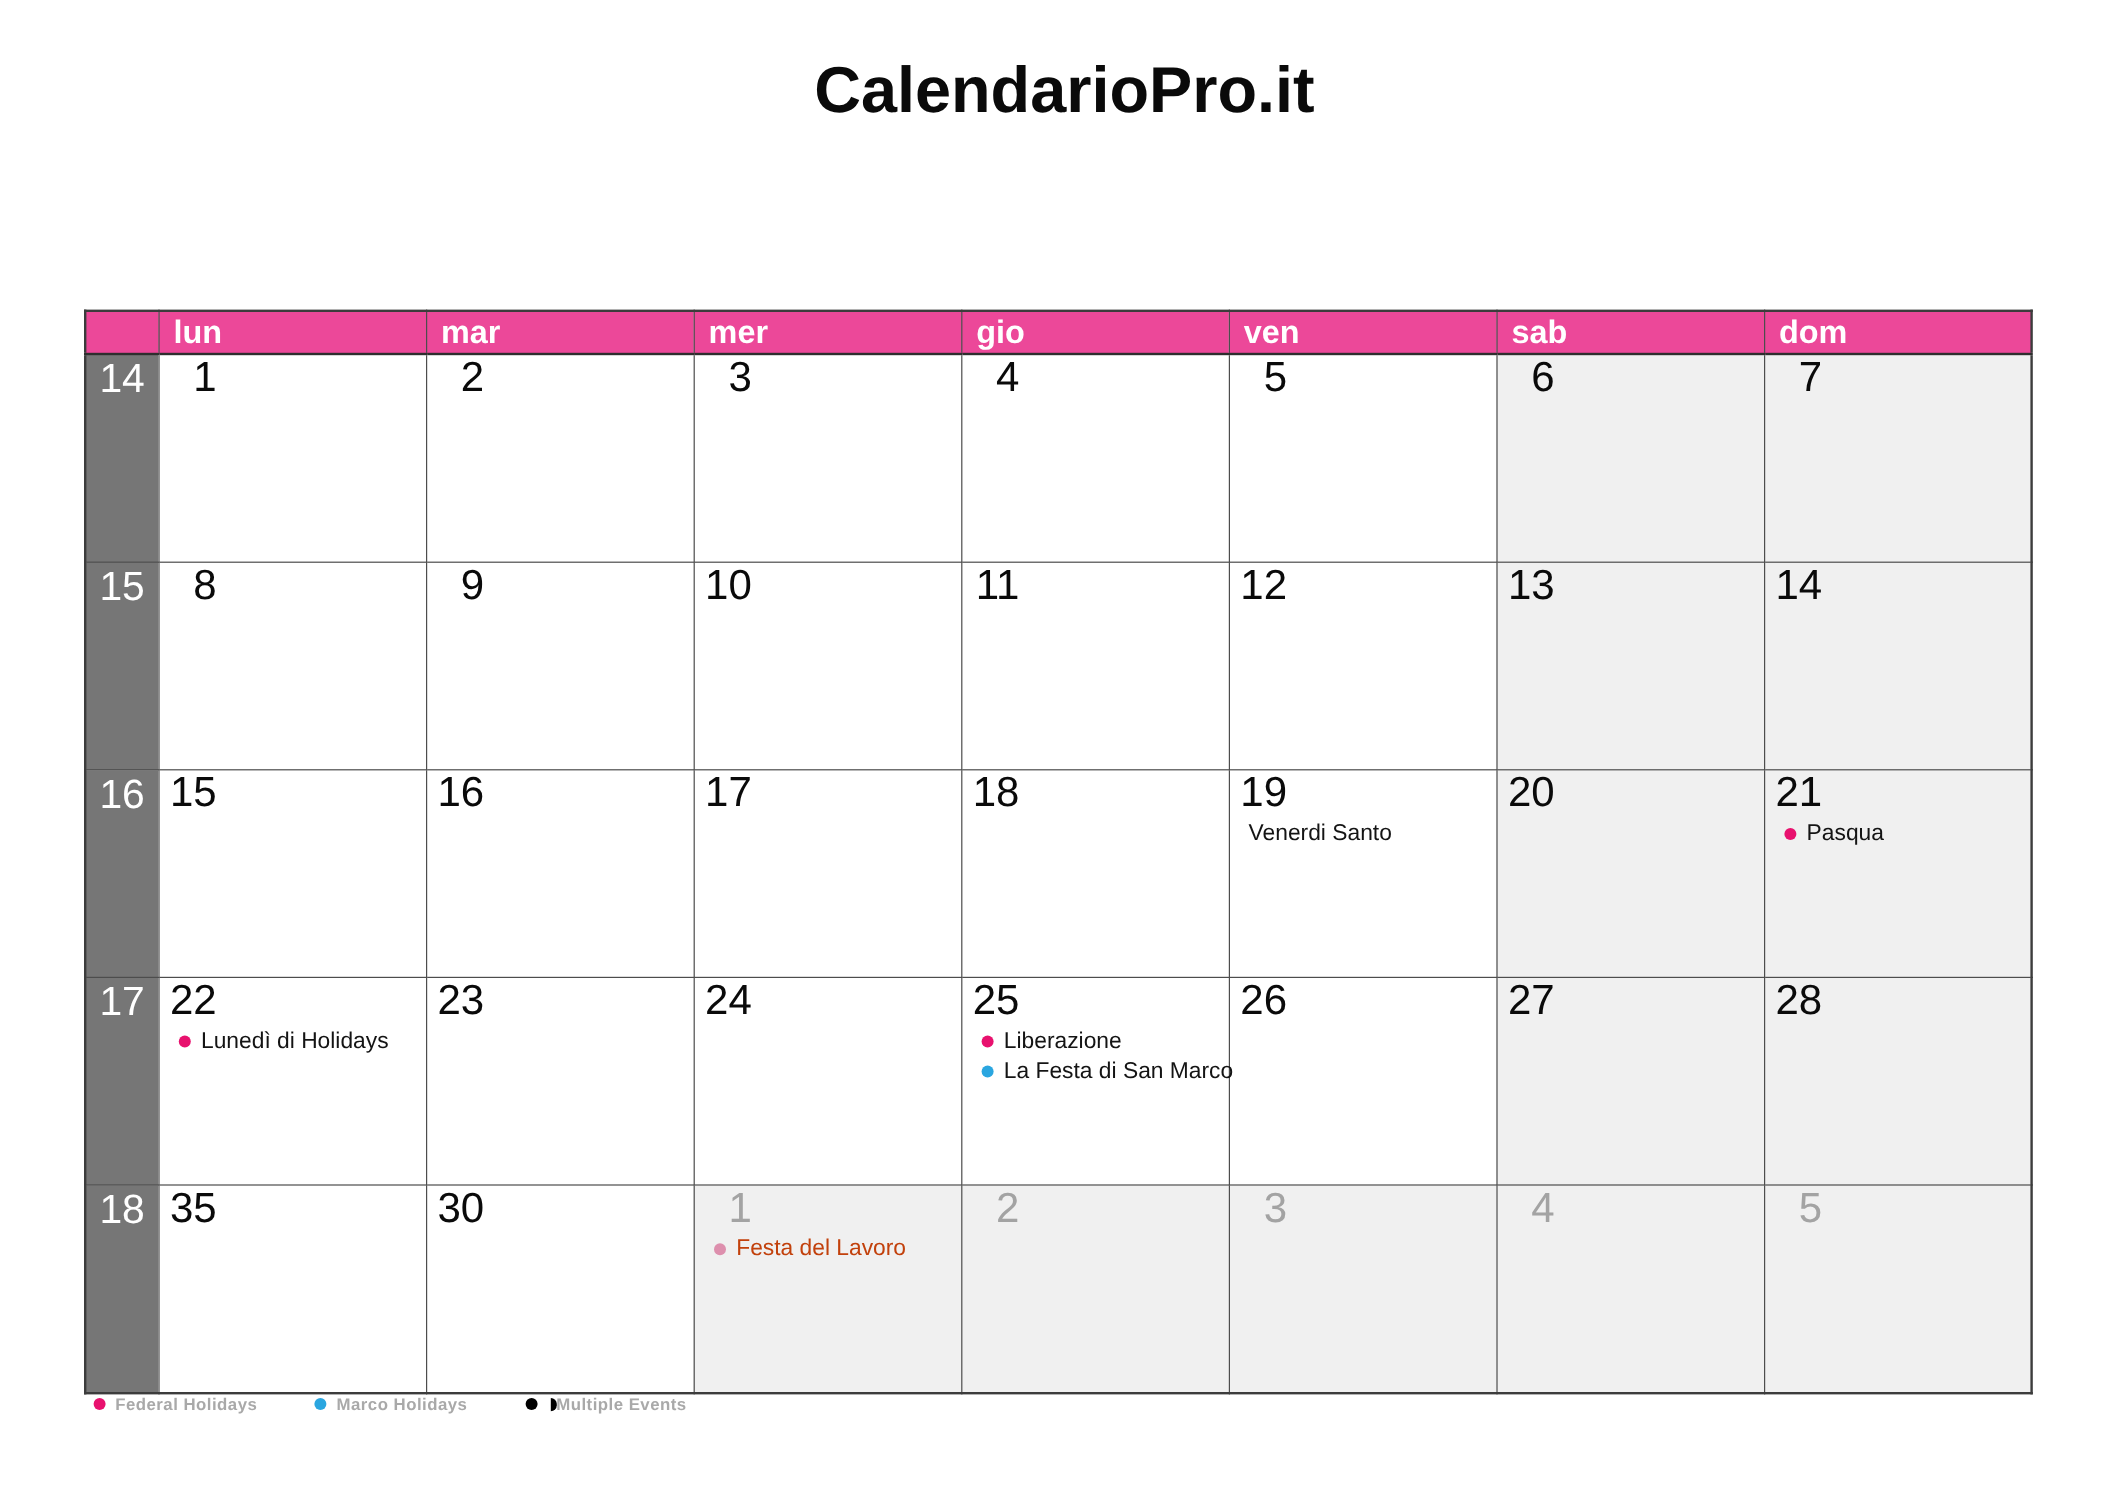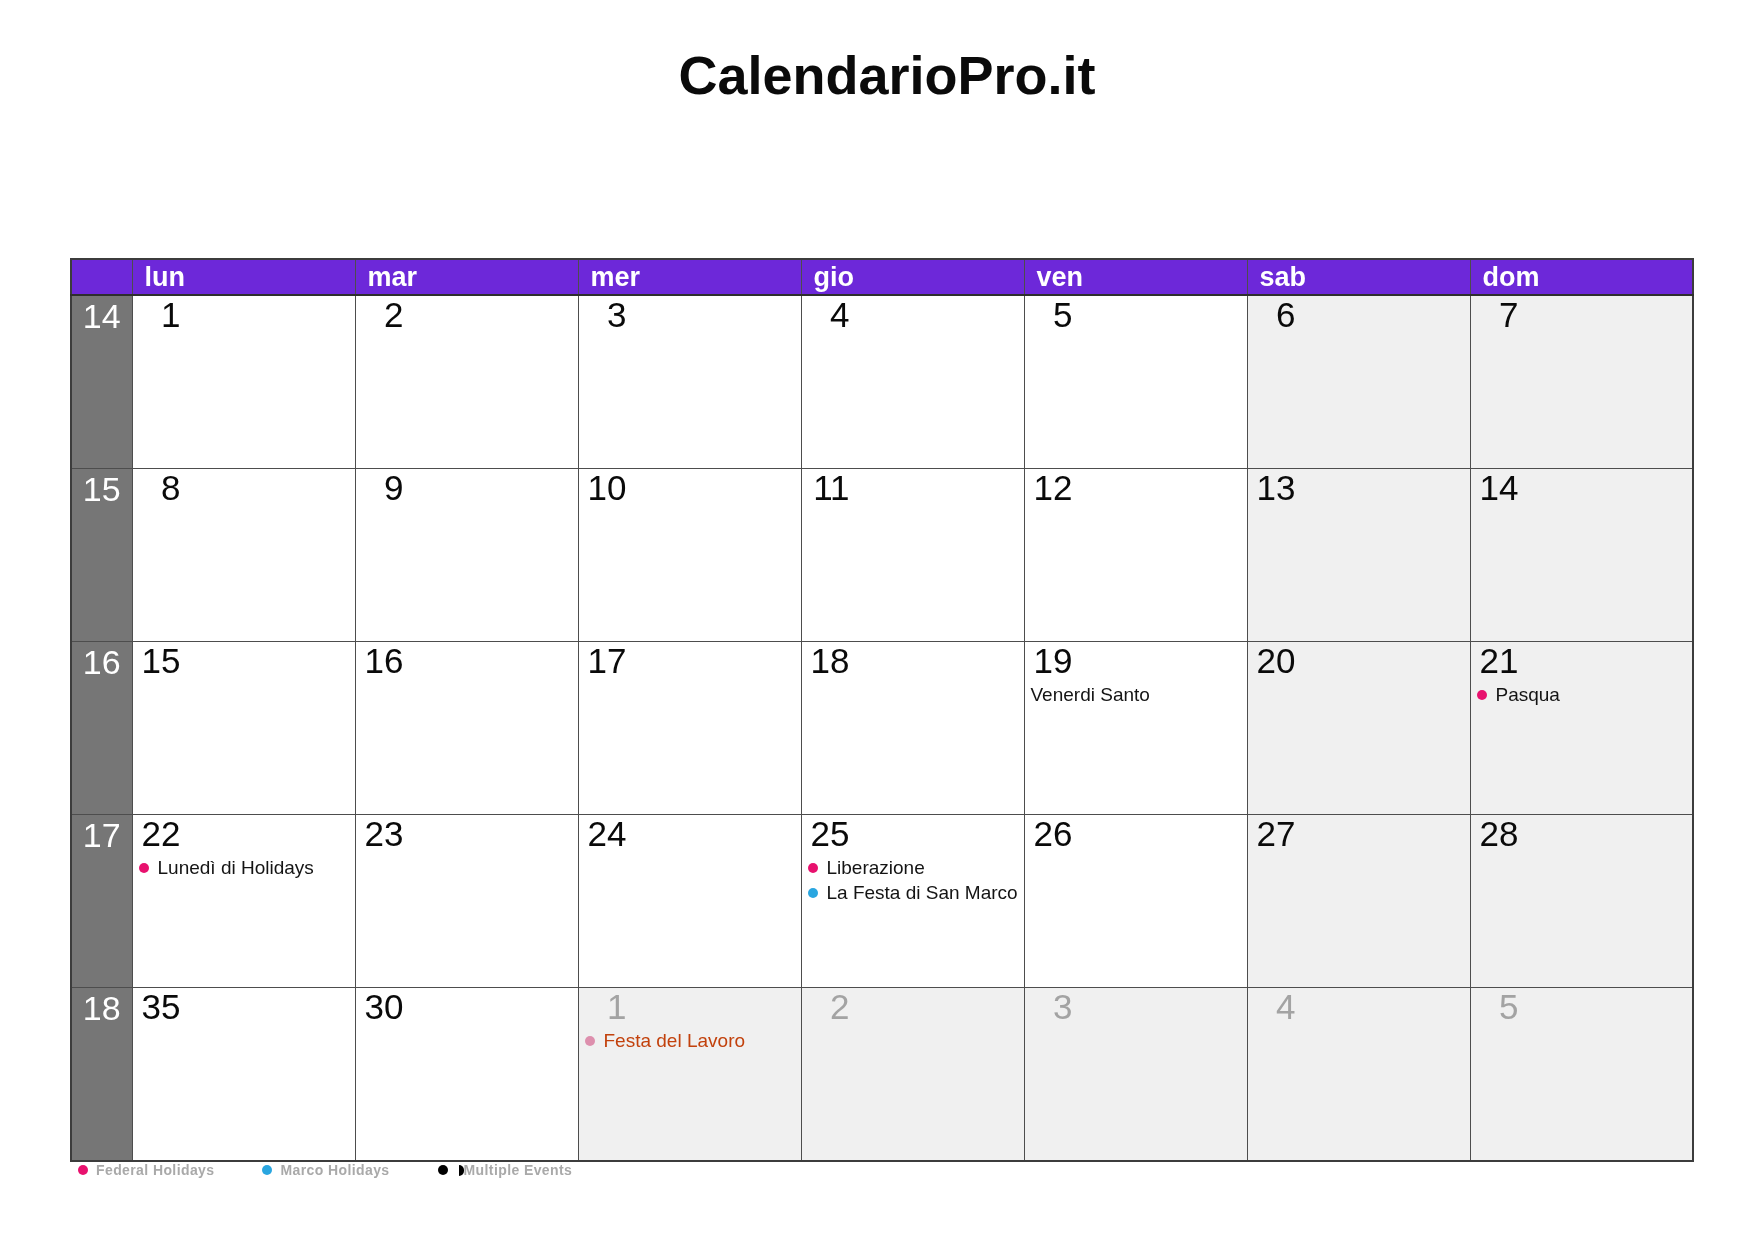--- a/index.html
+++ b/index.html
@@ -10,38 +10,38 @@
   
   .page-header{position:absolute;top:44px;left:0;width:1754px;text-align:center;}
   .page-title{margin:0;font-size:54px;line-height:62px;font-weight:bold;color:#0a0a0a;letter-spacing:0;padding-left:20px;}
   .page-subtitle{margin:4px 0 0 0;font-size:26px;line-height:34px;color:#111;}
   
   .cal-wrap{position:absolute;top:258px;left:70px;}
   table.cal{border-collapse:collapse;table-layout:fixed;width:1623px;border:2px solid #3c3c3c;}
   table.cal col.wk{width:61px;}
   table.cal col.dy{width:223px;}
   table.cal th{
-    background:#6d28d9;color:#ffffff;font-size:27px;font-weight:bold;
+    background:#ec4899;color:#ffffff;font-size:27px;font-weight:bold;
     text-align:left;padding:0 0 0 12px;height:34px;vertical-align:middle;
     border:1px solid #4d4d4d;border-bottom:2px solid #2e2e2e;
   }
   table.cal td{border:1px solid #4d4d4d;vertical-align:top;padding:0;}
   table.cal tbody td{height:172px;}
   td.wknum{
     background:#767676;color:#ffffff;text-align:center;
     font-size:34px;line-height:40px;padding-top:4px;
     border-right:2px solid #2e2e2e;
   }
   th.corner{border-right:2px solid #2e2e2e;}
   td.day{background:#ffffff;padding-top:4px;}
   td.day.we{background:#f0f0f0;}
   td.day.om{background:#f0f0f0;}
   .num{display:inline-block;min-width:48px;text-align:right;font-size:35px;line-height:38px;color:#0a0a0a;}
   td.om .num{color:#a3a3a3;}
-  .events{margin-top:2px;}
+  .events{margin-top:2px;padding-left:10px;}
   .event{display:flex;align-items:center;min-height:25px;padding-left:6px;}
   .elabel{font-size:19px;color:#141414;white-space:nowrap;}
   .event .dot{margin-right:9px;}
   td.om .elabel{color:#c2410c;}
   
   .dot{display:inline-block;width:10px;height:10px;border-radius:50%;flex:0 0 auto;}
   .dot.pink{background:#e8116e;}
   .dot.blue{background:#2aa6e0;}
   .dot.black{background:#000000;}
   .dot.mutedpink{background:#dd8fad;}

